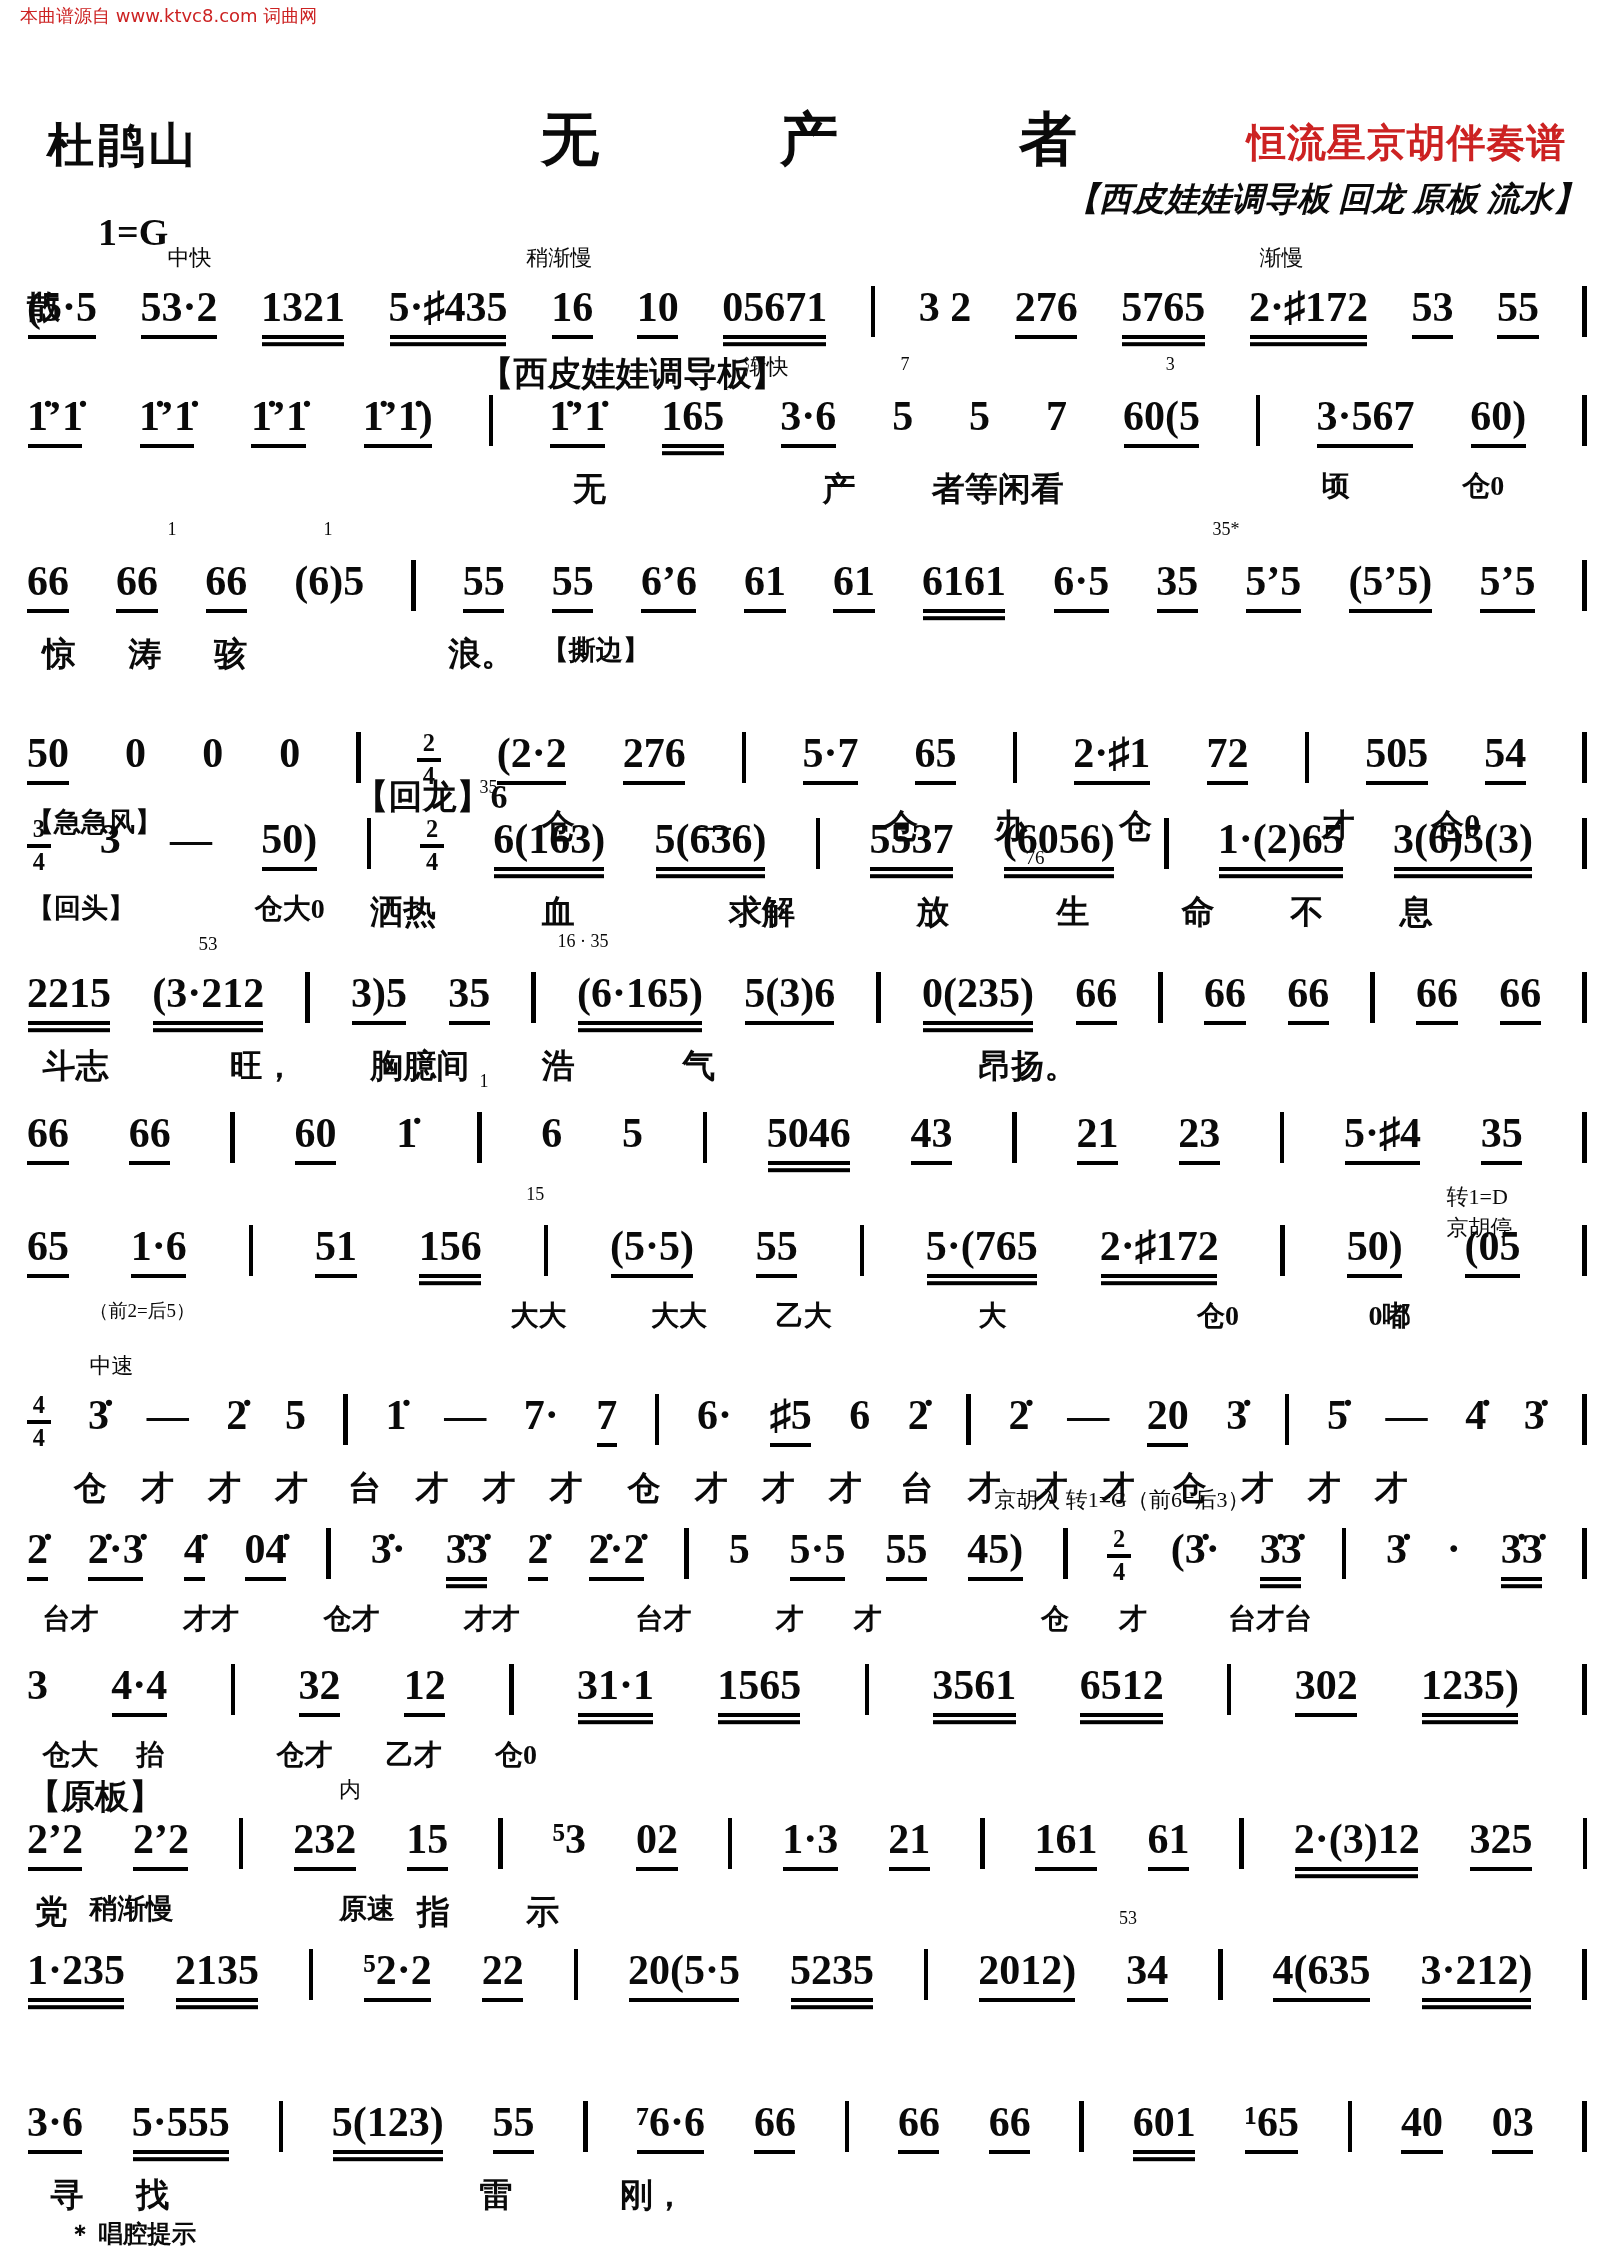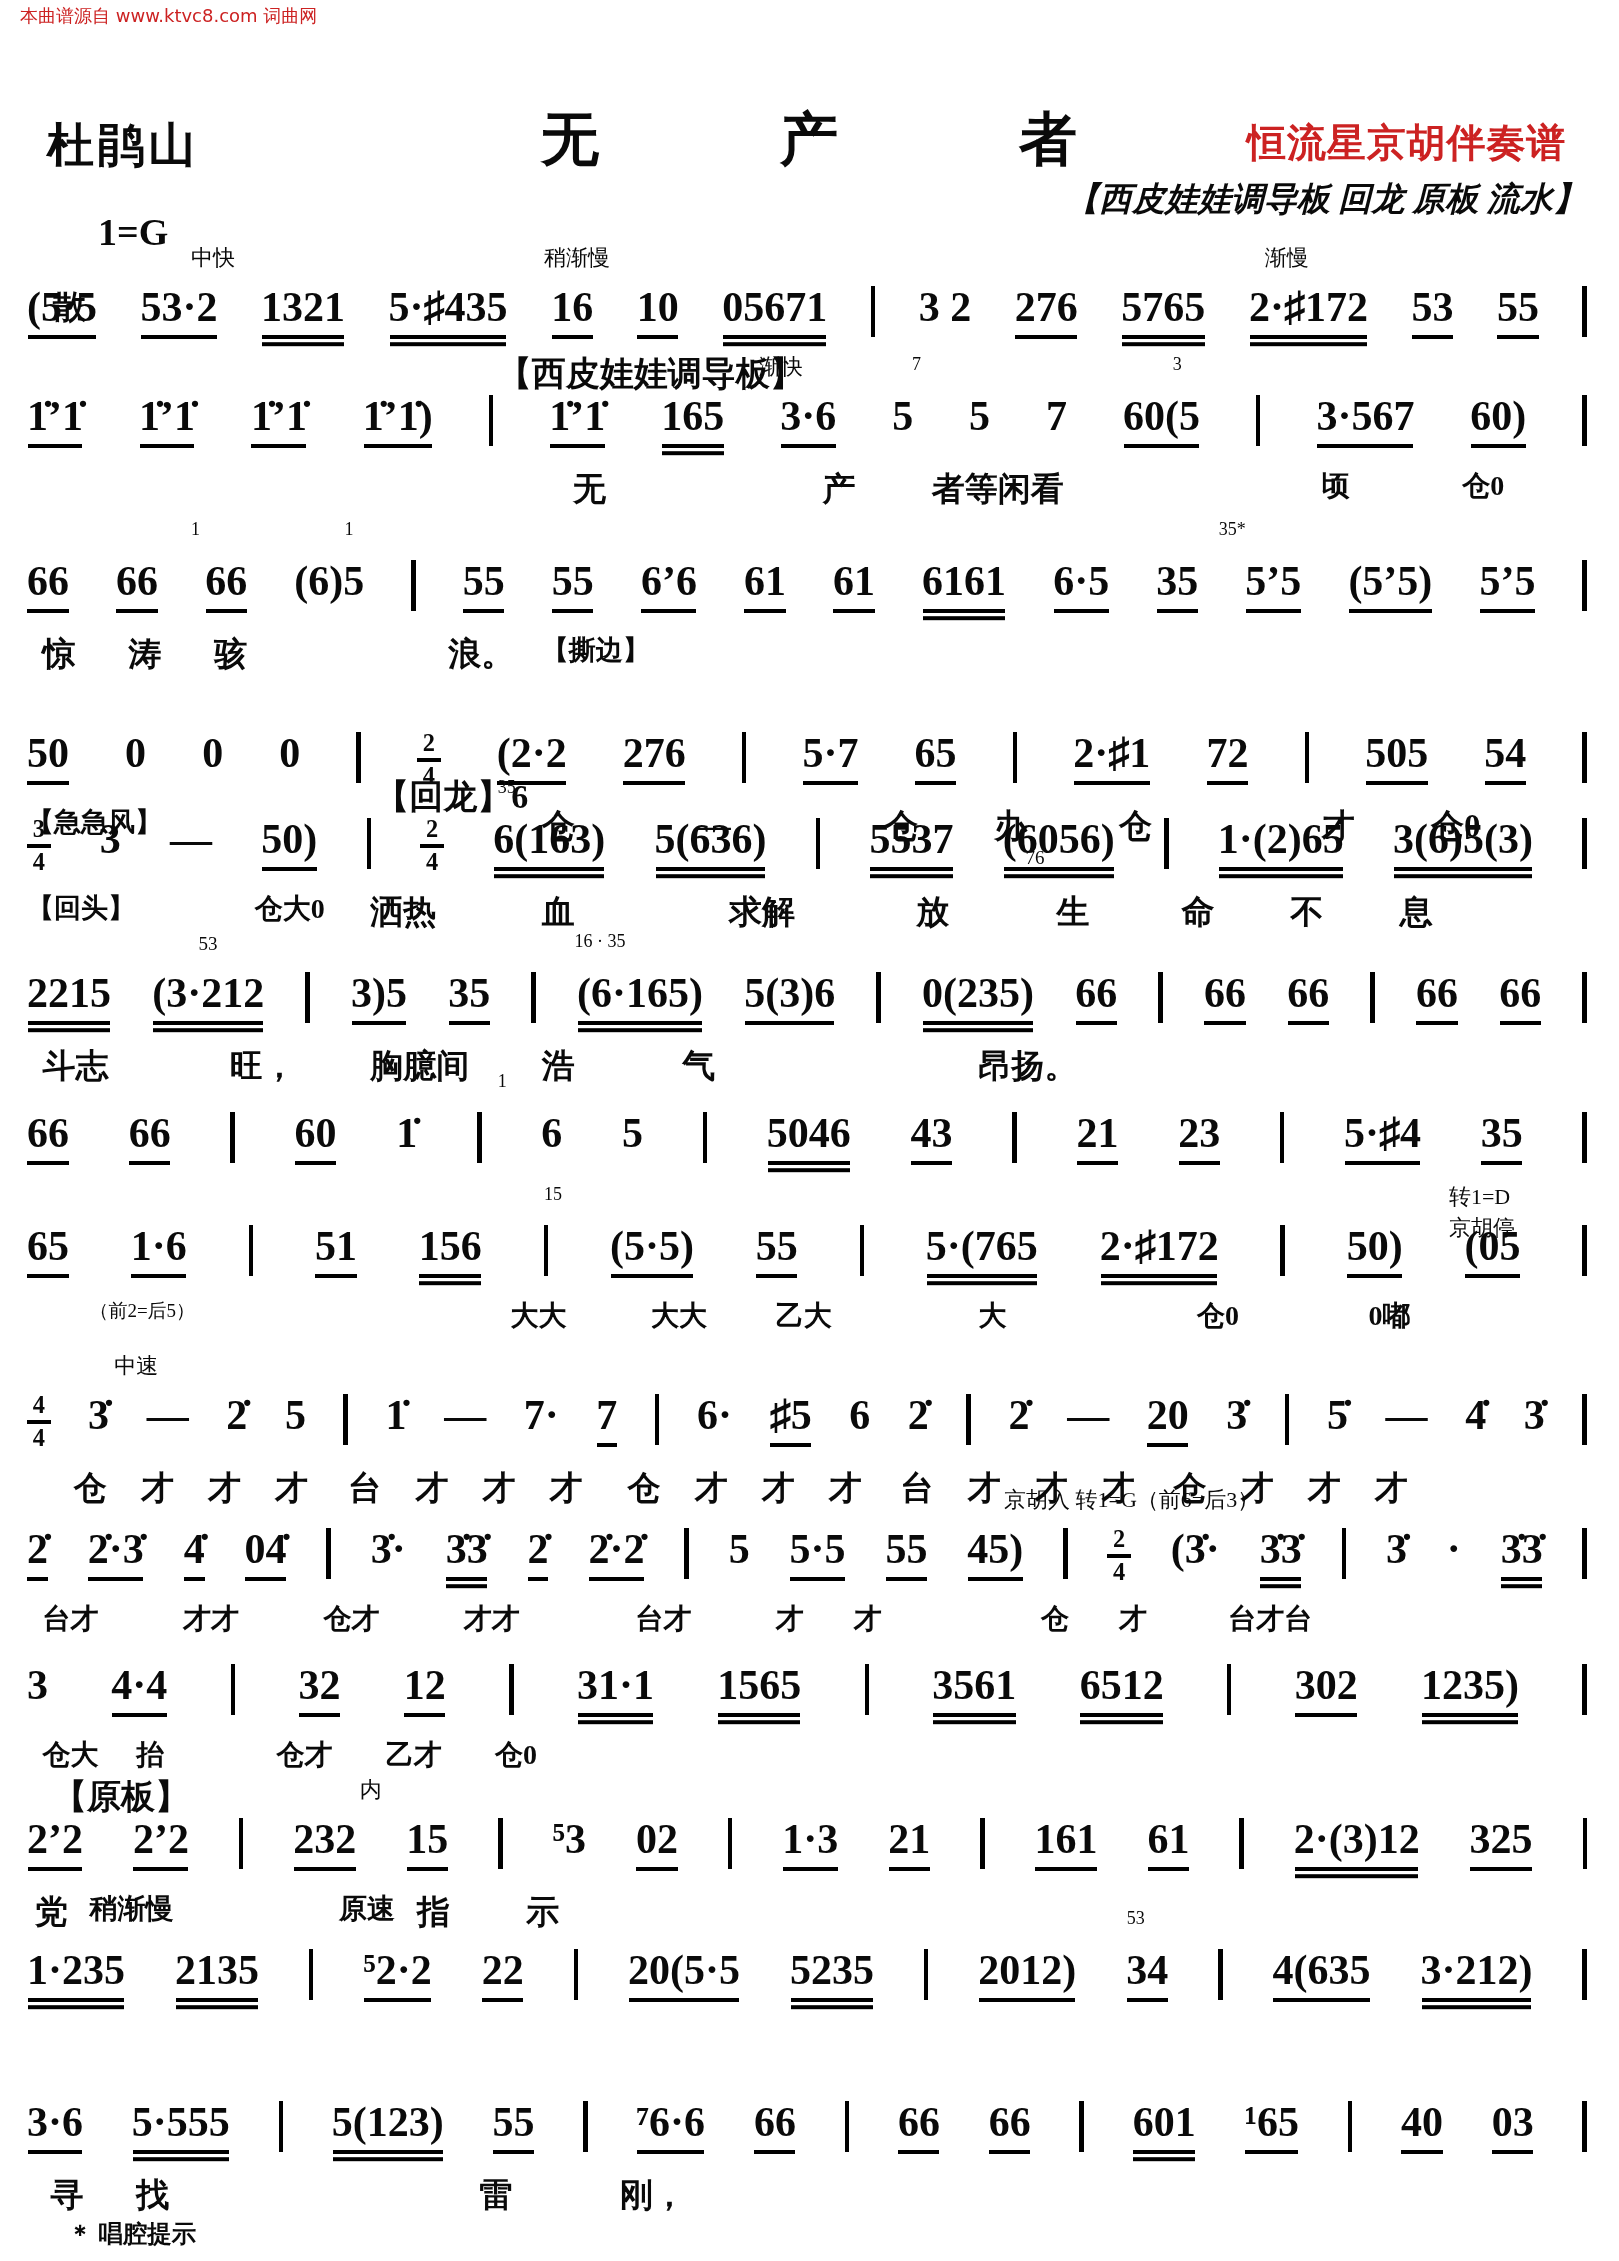--- a/index.html
+++ b/index.html
@@ -9,21 +9,21 @@
              font-family:"DejaVu Sans","Liberation Sans",sans-serif;}
   .opera{position:absolute;left:47px;top:114px;font-size:47px;font-weight:bold;letter-spacing:3.6px;}
   .piece-title{position:absolute;left:541px;top:101px;font-size:58px;font-weight:bold;letter-spacing:181px;white-space:nowrap;}
   .publisher{position:absolute;left:1247px;top:116px;font-size:39px;font-weight:bold;color:#cc2222;
              font-family:"DejaVu Sans","Liberation Sans",sans-serif;letter-spacing:0.9px;}
   .banban{position:absolute;left:1066px;top:177px;font-size:33px;font-weight:bold;white-space:nowrap;font-style:italic;}
   .key-sig{position:absolute;left:98px;top:210px;font-size:38px;font-weight:bold;}
   .footnote{position:absolute;left:68px;top:2218px;font-size:24.4px;font-weight:bold;}
 
   .line{position:absolute;left:27px;width:1560px;height:181px;}
-  .ann-row{position:absolute;left:0;right:0;top:0;height:36px;margin-left:26px;}
+  .ann-row{position:absolute;left:0;right:0;top:0;height:36px;}
   .notes-row{position:absolute;left:0;right:0;top:38px;display:flex;justify-content:space-between;align-items:flex-start;}
   .lyr-row{position:absolute;left:0;right:0;top:116px;height:65px;}
 
   .tag{position:absolute;top:0;white-space:nowrap;font-size:22px;line-height:1.1;}
   .tag.bold{font-weight:bold;font-size:34px;}
   .tag.tiny{font-size:18px;}
   .tag.small{font-size:26px;}
   .tag.b2{top:31px;}
   .tag.pre{top:43px;font-size:33px;font-weight:bold;}
   .lyr-row .tag{font-size:33px;font-weight:bold;}

